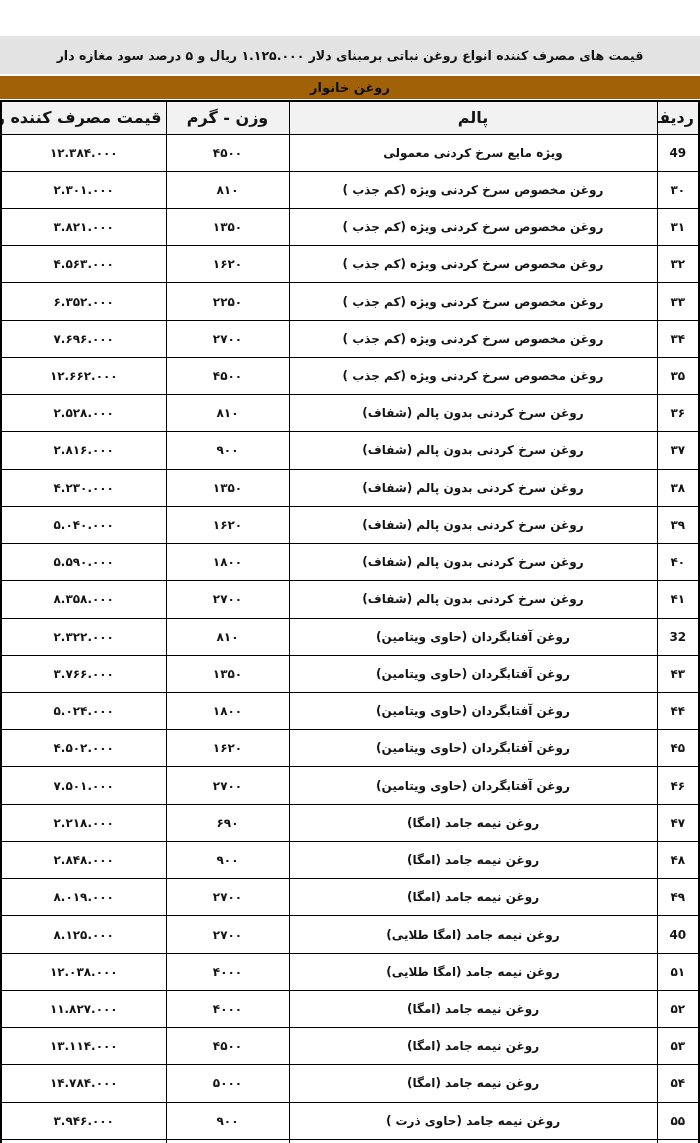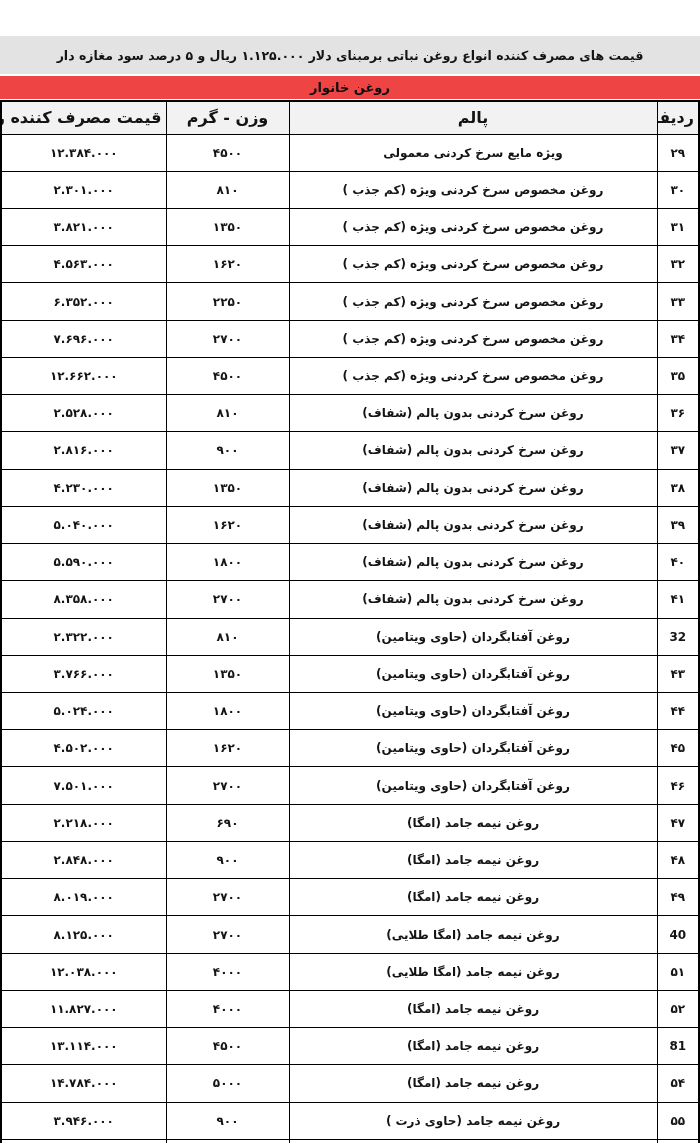--- a/index.html
+++ b/index.html
@@ -26,21 +26,21 @@
     background: #e3e3e3;
     display: flex;
     align-items: center;
     justify-content: center;
     font-size: 12.5px;
     letter-spacing: 0;
     margin-bottom: 2px;
   }
   .section-band {
     flex: 0 0 23px;
-    background: #ef4444;
+    background: #a16207;
     display: flex;
     align-items: center;
     justify-content: center;
     font-size: 13px;
     color: #0d0d0d;
     margin-bottom: 1px;
   }
   table.price-table {
     flex: 1 1 auto;
     width: 700px;
@@ -91,21 +91,21 @@
     <thead>
       <tr>
         <th>ردیف</th>
         <th>پالم</th>
         <th>وزن - گرم</th>
         <th>قیمت مصرف کننده ریال</th>
       </tr>
     </thead>
     <tbody>
   <tr>
-    <td>۲۹</td>
+    <td>49</td>
     <td>ویژه مایع سرخ کردنی معمولی</td>
     <td>۴۵۰۰</td>
     <td>۱۲.۳۸۴.۰۰۰</td>
   </tr>
 
   <tr>
     <td>۳۰</td>
     <td>روغن مخصوص سرخ کردنی ویژه (کم جذب )</td>
     <td>۸۱۰</td>
     <td>۲.۳۰۱.۰۰۰</td>
@@ -259,21 +259,21 @@
   </tr>
 
   <tr>
     <td>۵۲</td>
     <td>روغن نیمه جامد (امگا)</td>
     <td>۴۰۰۰</td>
     <td>۱۱.۸۲۷.۰۰۰</td>
   </tr>
 
   <tr>
-    <td>81</td>
+    <td>۵۳</td>
     <td>روغن نیمه جامد (امگا)</td>
     <td>۴۵۰۰</td>
     <td>۱۳.۱۱۴.۰۰۰</td>
   </tr>
 
   <tr>
     <td>۵۴</td>
     <td>روغن نیمه جامد (امگا)</td>
     <td>۵۰۰۰</td>
     <td>۱۴.۷۸۴.۰۰۰</td>

